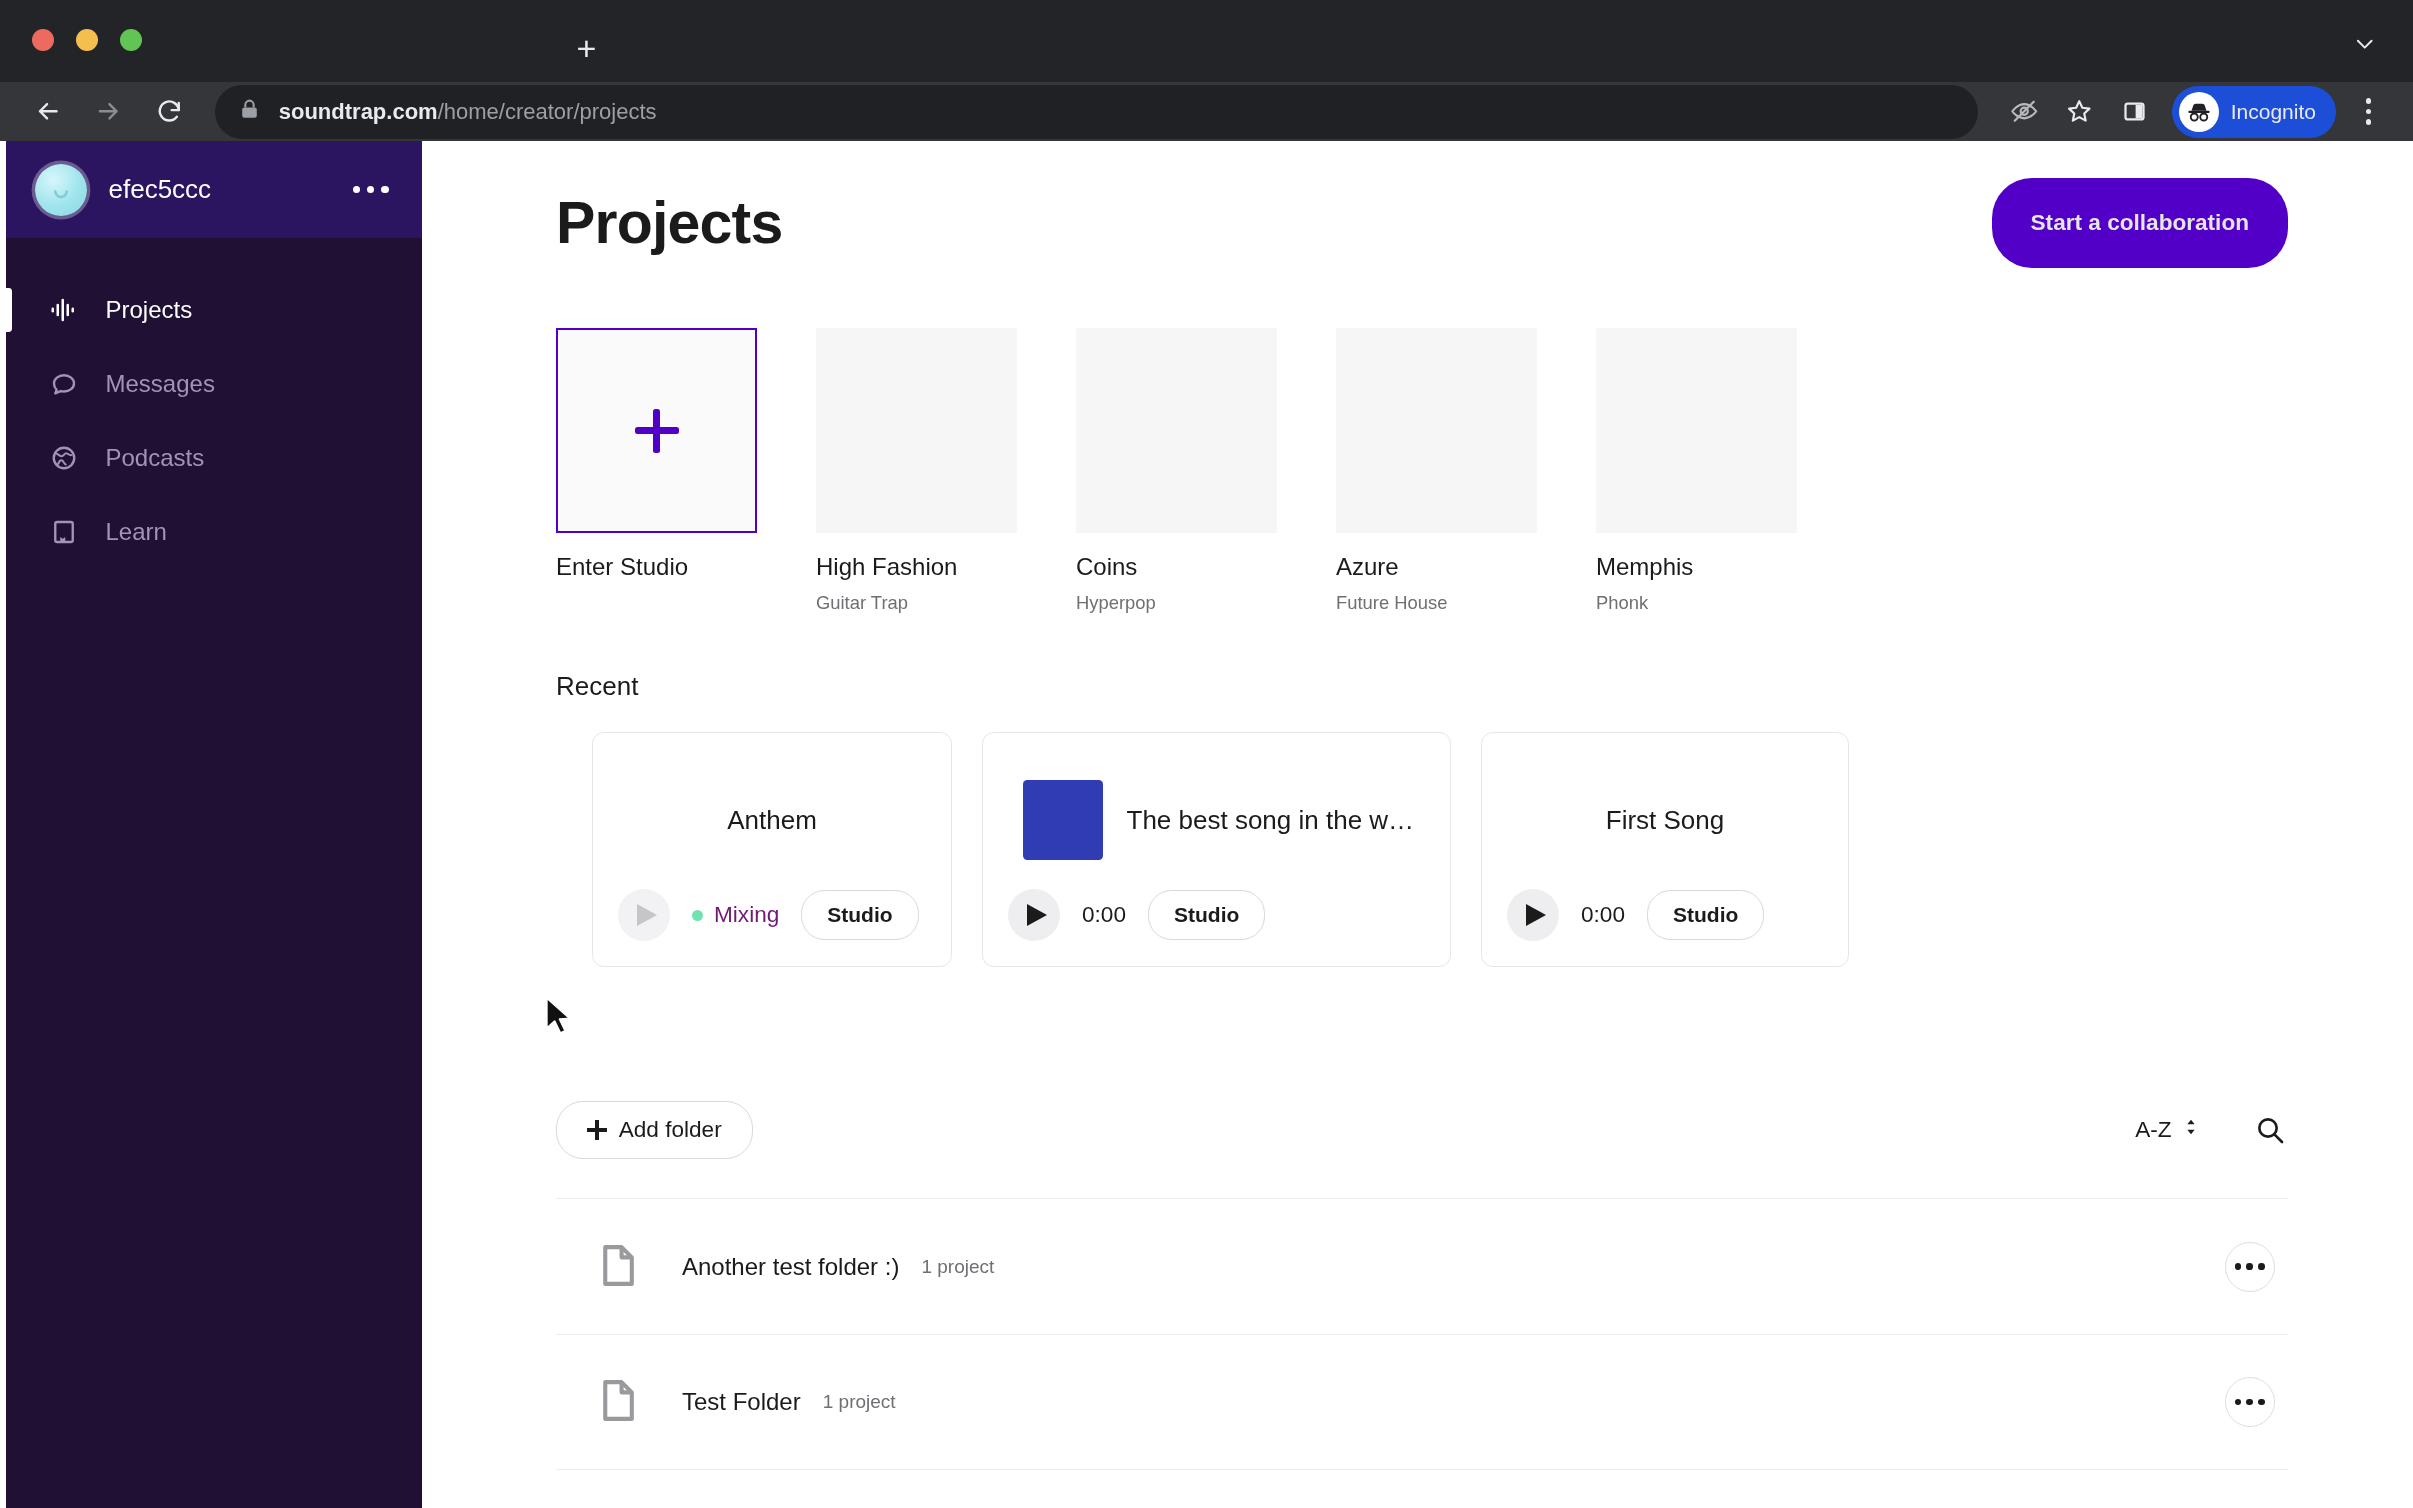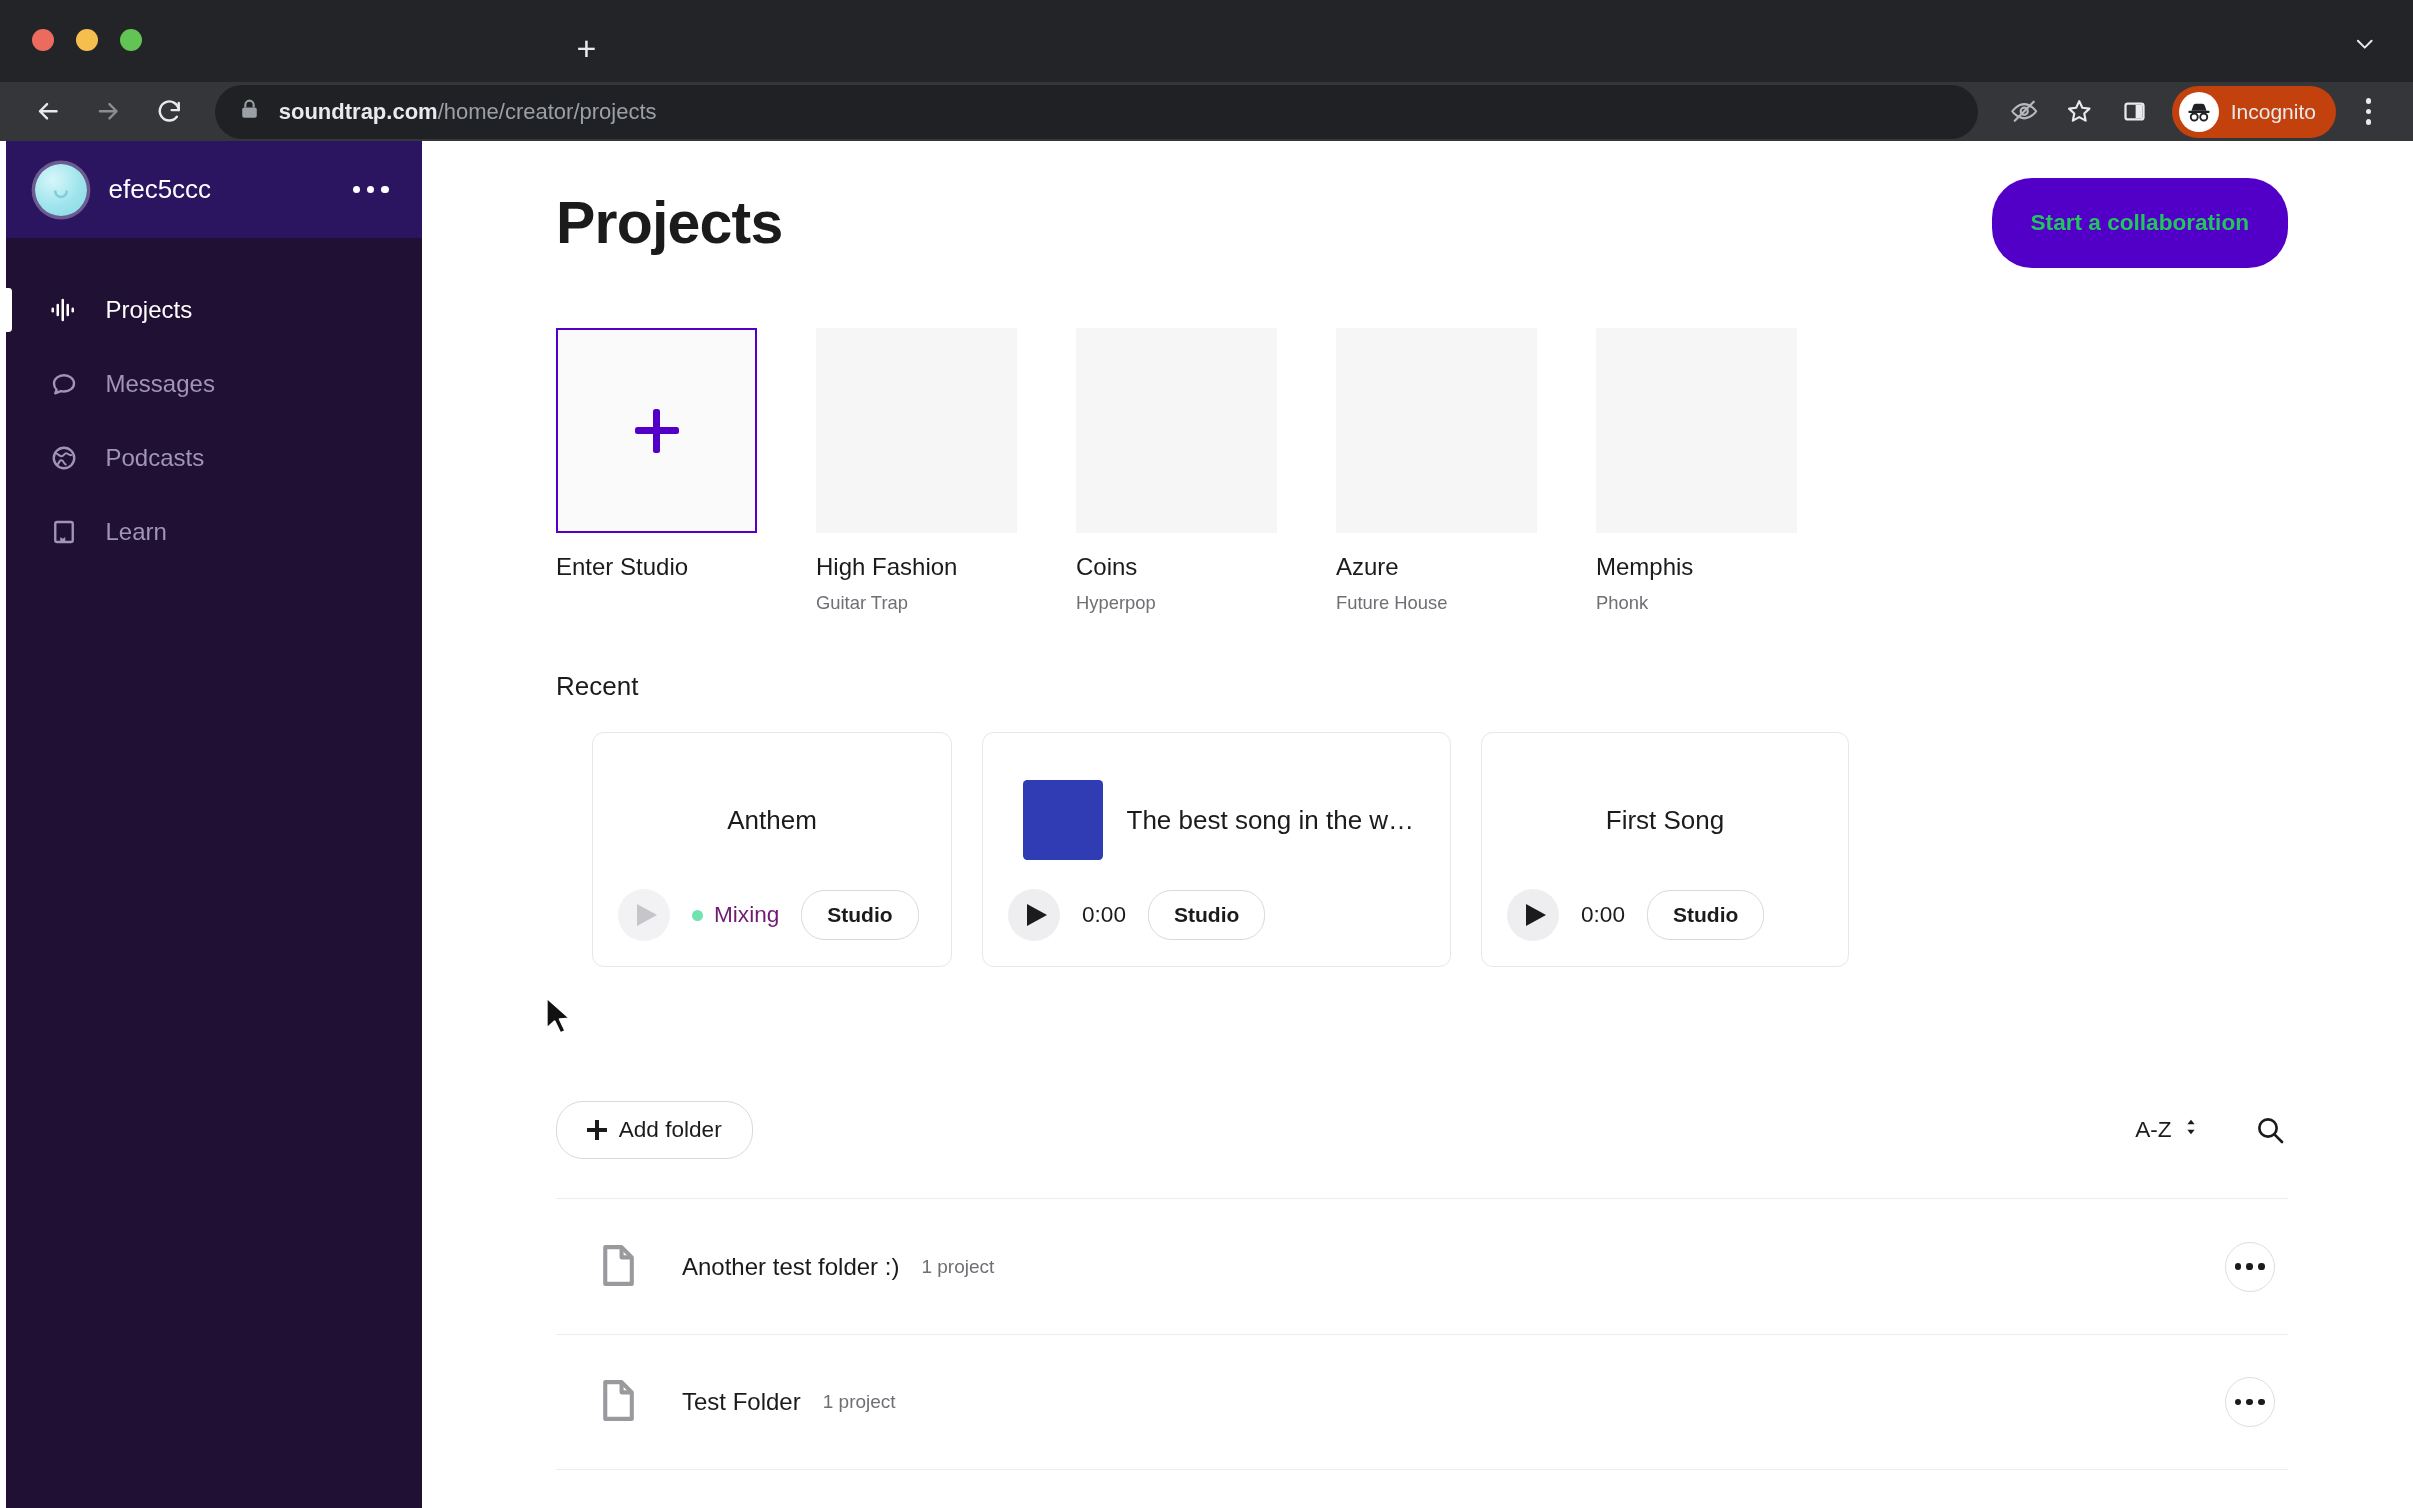--- a/index.html
+++ b/index.html
@@ -66,21 +66,21 @@
   .omnibox {
     flex: 1; height: 54px; margin: 0 11.7px; background: #202124;
     border-radius: 27px; display: flex; align-items: center; padding: 0 22px;
     min-width: 0;
   }
   .lock { width: 28.5px; height: 28.5px; margin-right: 13.4px; flex: none; }
   .url { font-size: 22px; color: #9aa0a6; white-space: nowrap; }
   .url b { color: #e8eaed; font-weight: 700; }
   .tb-right { display: flex; align-items: center; gap: 3.4px; flex: none; }
   .incognito-pill {
-    height: 52px; border-radius: 26px; background: #c2410c;
+    height: 52px; border-radius: 26px; background: #1d4ed8;
     display: flex; align-items: center; gap: 11.7px; padding: 0 20px 0 6.7px;
     margin-left: 8.4px;
   }
   .inc-avatar {
     width: 40px; height: 40px; border-radius: 50%; background: #fff;
     display: flex; align-items: center; justify-content: center; flex: none;
   }
   .inc-label { color: #e8eaed; font-size: 21px; }
   .kebab-v {
     width: 45px; height: 52px; display: flex; flex-direction: column;
@@ -118,21 +118,21 @@
     width: 5.9px; height: 44px; background: #fff; border-radius: 0 3.4px 3.4px 0;
   }
   .nav-icon { width: 37px; height: 37px; flex: none; margin-right: 23.5px; display: flex; align-items: center; justify-content: center; }
 
   
   .main { flex: 1; background: #fff; position: relative; overflow: hidden; padding: 0 47px 0 134px; }
 
   .main-head { display: flex; align-items: center; justify-content: space-between; padding-top: 37px; padding-right: 84px; }
   .page-title { font-size: 59px; font-weight: 700; color: #1b1b1b; letter-spacing: -0.8px; }
   .collab-btn {
-    background: #5200c8; color: #22c55e; font-size: 22.6px; font-weight: 700;
+    background: #5200c8; color: #e5e5e5; font-size: 22.6px; font-weight: 700;
     border: none; border-radius: 40px; padding: 32px 39px; cursor: pointer;
   }
 
   .tiles { display: flex; gap: 59px; margin-top: 60px; }
   .tile { width: 201px; }
   .tile-thumb { width: 201px; height: 205px; background: #f6f6f7; }
   .tile.new .tile-thumb {
     background: #fafafb; border: 2.5px solid #5200c8;
     display: flex; align-items: center; justify-content: center;
   }

